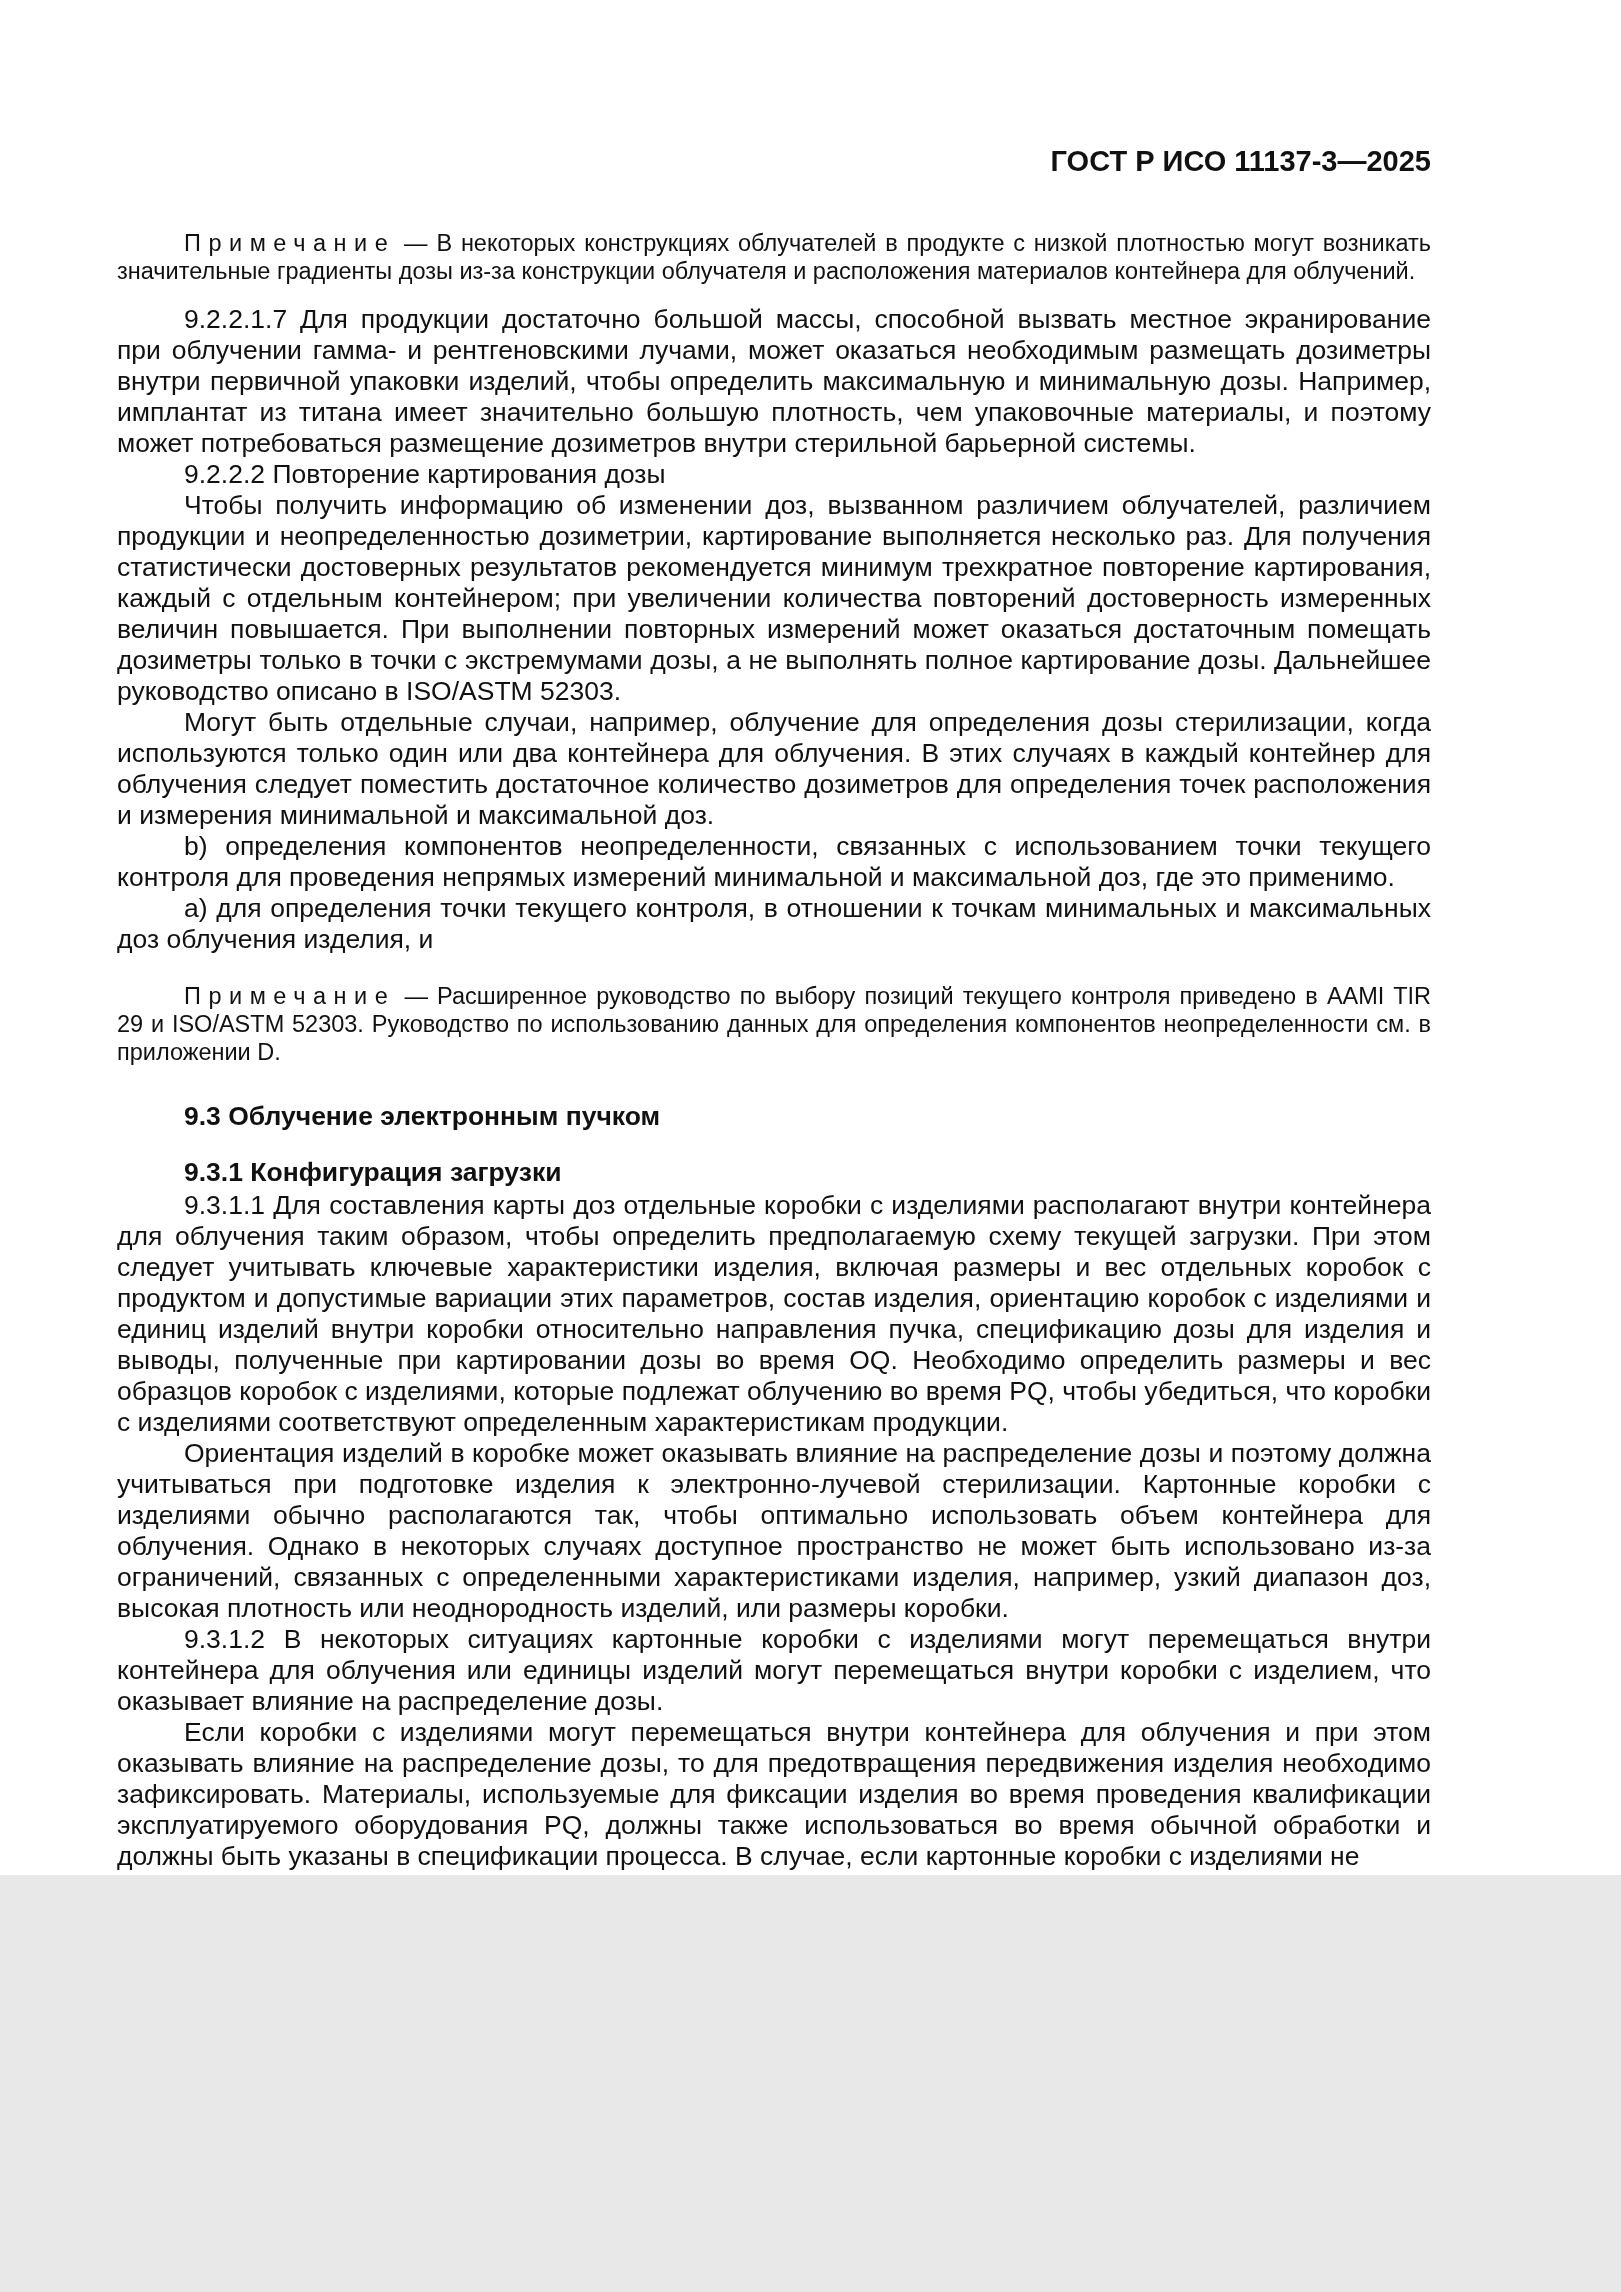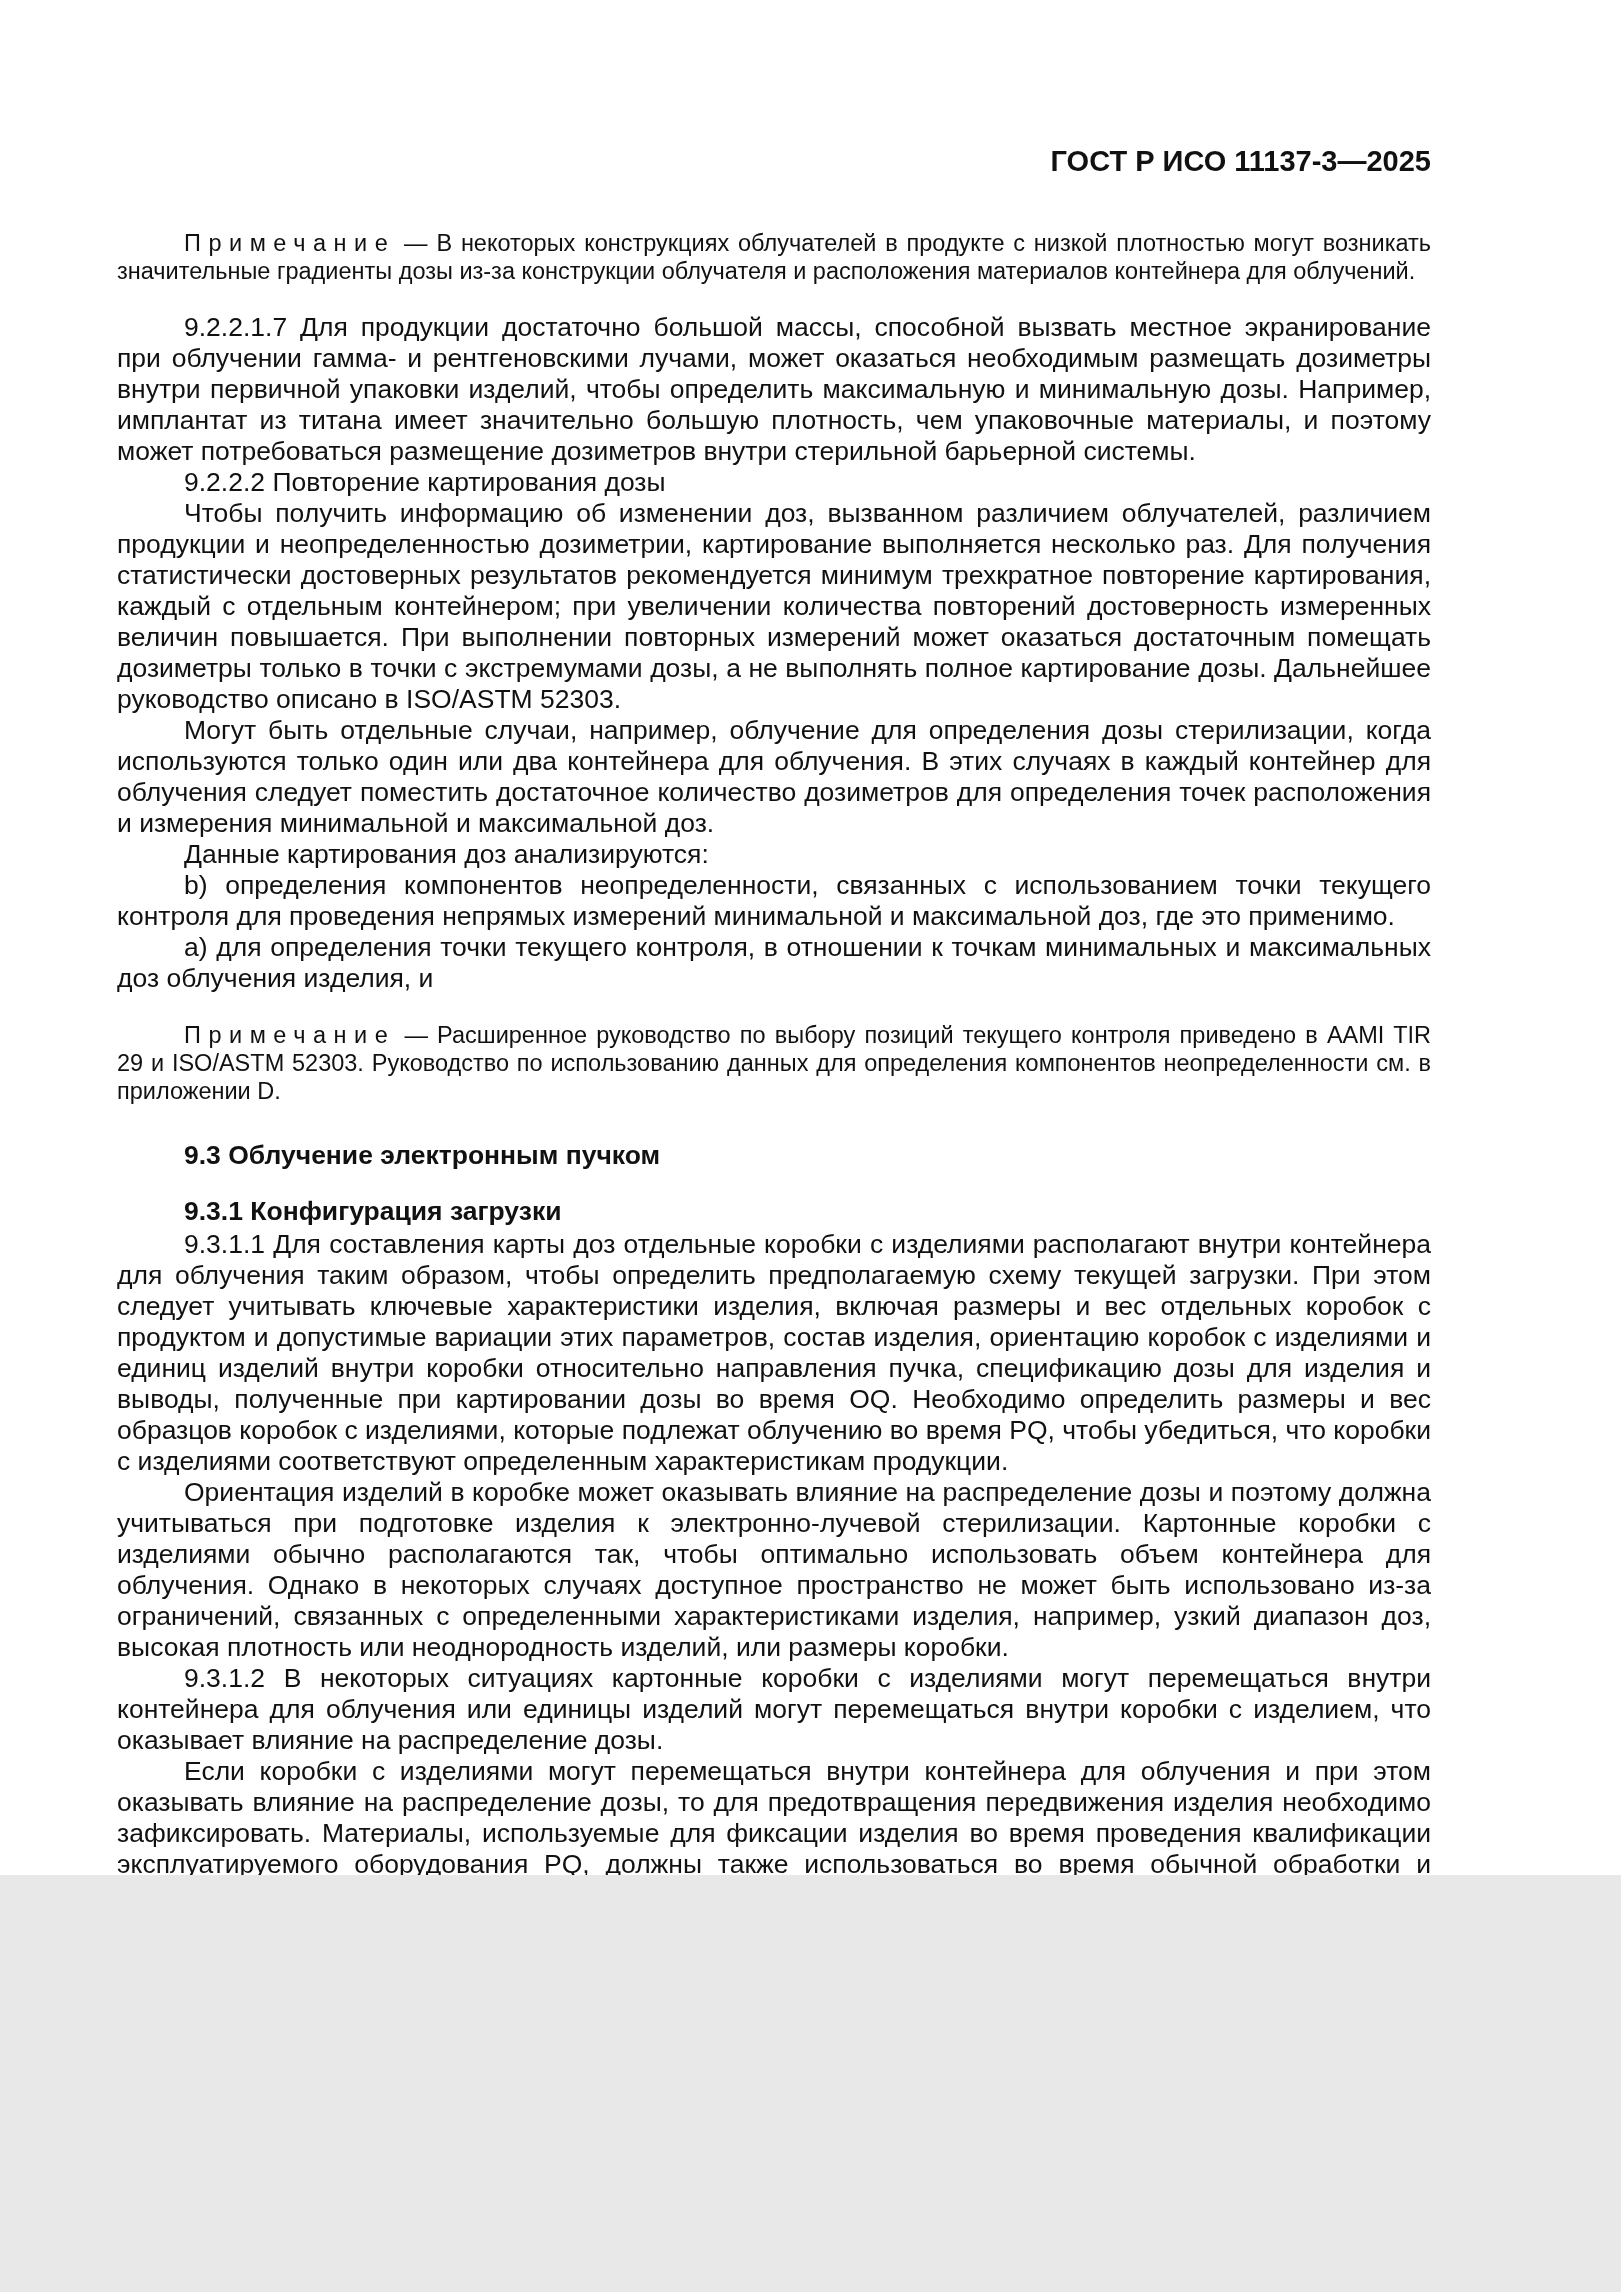--- a/index.html
+++ b/index.html
@@ -32,21 +32,21 @@
     margin:0;
   }
   .note {
     font-size:23.5px;
     line-height:28px;
     text-align:justify;
     text-indent:67px;
     margin:0;
   }
   .note .note-label { letter-spacing:0.32em; }
-  .note-first { margin-bottom:27px; }
+  .note-first { margin-bottom:19px; }
   .note-second { margin-top:27.4px; margin-bottom:8px; }
   .h-bold { font-weight:bold; }
   .h-section { margin-top:35px; margin-bottom:25px; }
   .h-sub { margin-bottom:2px; }
   .page-number {
     position:absolute;
     left:117px; top:2064px;
     width:1314px;
     text-align:right;
     font-size:27px;
@@ -65,21 +65,20 @@
 
     <p class="para">9.2.2.1.7 Для продукции достаточно большой массы, способной вызвать местное экранирование при облучении гамма- и рентгеновскими лучами, может оказаться необходимым размещать дозиметры внутри первичной упаковки изделий, чтобы определить максимальную и минимальную дозы. Например, имплантат из титана имеет значительно большую плотность, чем упаковочные материалы, и поэтому может потребоваться размещение дозиметров внутри стерильной барьерной системы.</p>
 
     <p class="para">9.2.2.2 Повторение картирования дозы</p>
 
     <p class="para">Чтобы получить информацию об изменении доз, вызванном различием облучателей, различием продукции и неопределенностью дозиметрии, картирование выполняется несколько раз. Для получения статистически достоверных результатов рекомендуется минимум трехкратное повторение картирования, каждый с отдельным контейнером; при увеличении количества повторений достоверность измеренных величин повышается. При выполнении повторных измерений может оказаться достаточным помещать дозиметры только в точки с экстремумами дозы, а не выполнять полное картирование дозы. Дальнейшее руководство описано в ISO/ASTM 52303.</p>
 
     <p class="para">Могут быть отдельные случаи, например, облучение для определения дозы стерилизации, когда используются только один или два контейнера для облучения. В этих случаях в каждый контейнер для облучения следует поместить достаточное количество дозиметров для определения точек расположения и измерения минимальной и максимальной доз.</p>
 
 
-    <p class="para">Данные картирования доз анализируются:</p>
 
     <p class="para">b) определения компонентов неопределенности, связанных с использованием точки текущего контроля для проведения непрямых измерений минимальной и максимальной доз, где это применимо.</p>
 
     <p class="para">a) для определения точки текущего контроля, в отношении к точкам минимальных и максимальных доз облучения изделия, и</p>
 
     <p class="note note-second"><span class="note-label">Примечание</span> <span>— Расширенное руководство по выбору позиций текущего контроля приведено в AAMI TIR 29 и ISO/ASTM 52303. Руководство по использованию данных для определения компонентов неопределенности см. в приложении D.</span></p>
 
     <p class="para h-bold h-section">9.3 Облучение электронным пучком</p>
 
     <p class="para h-bold h-sub">9.3.1 Конфигурация загрузки</p>

